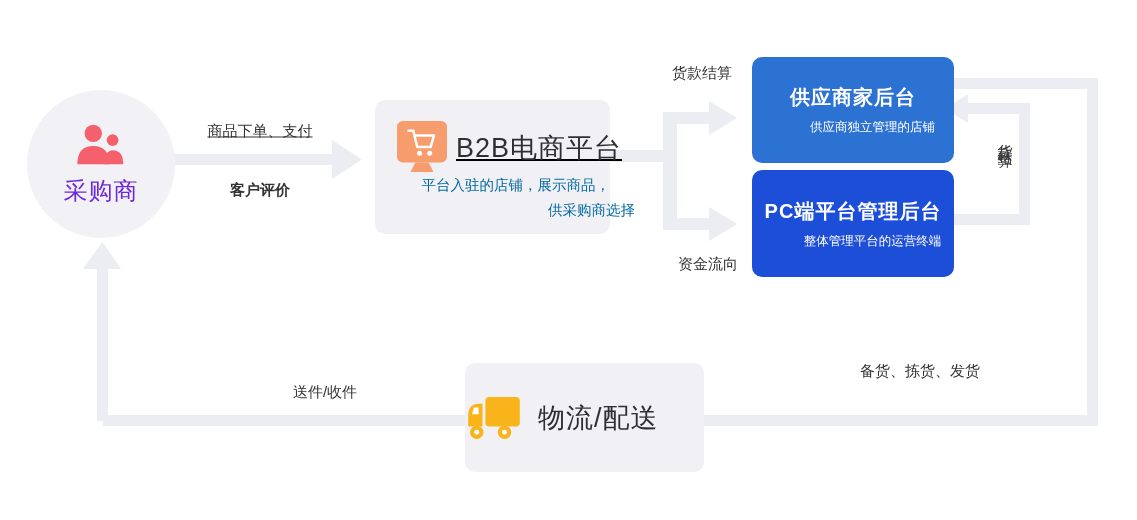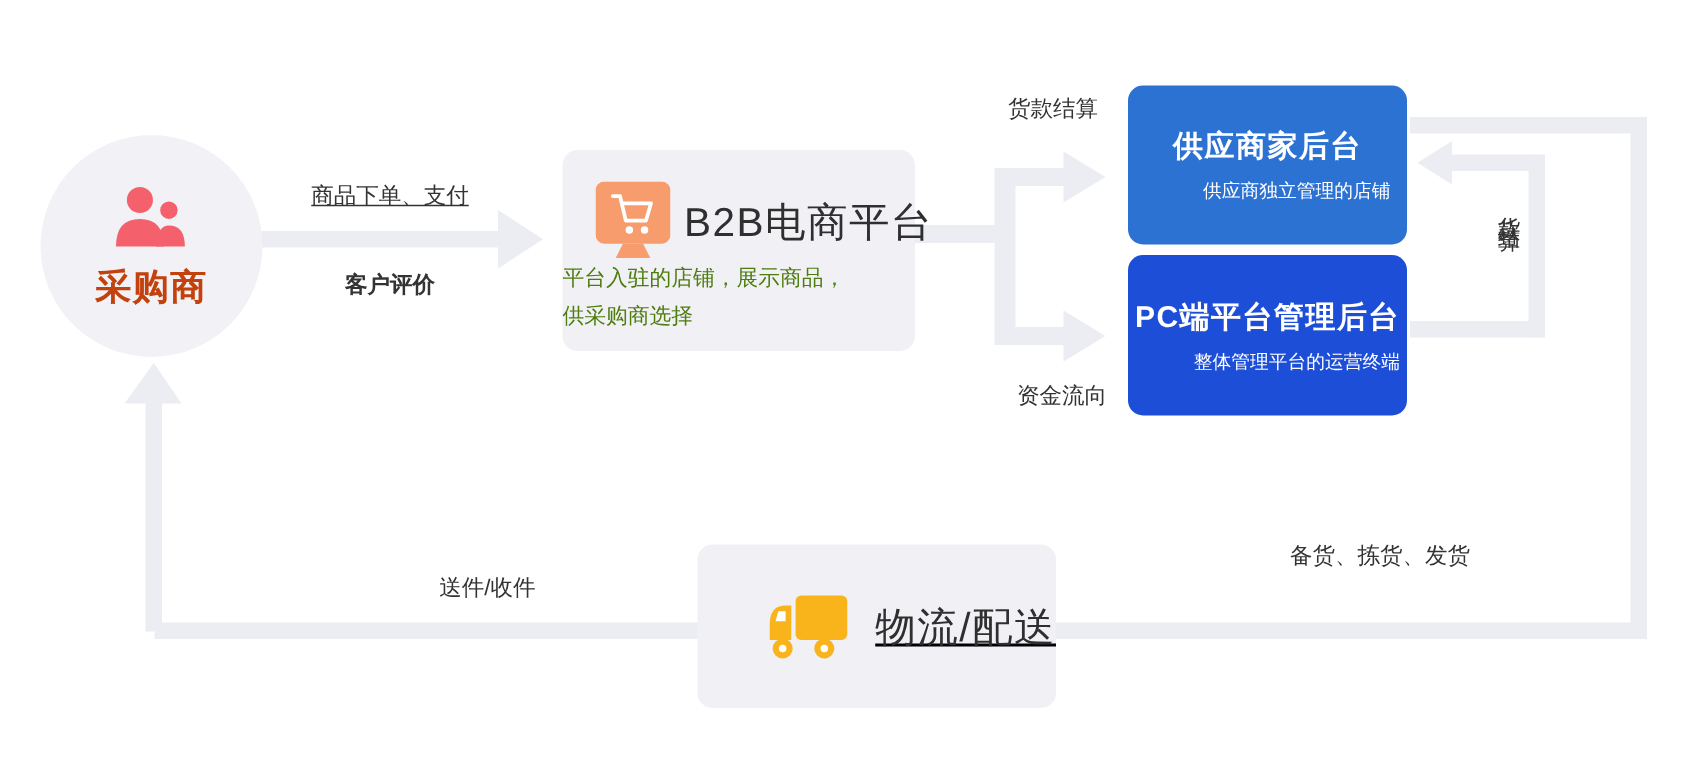--- a/index.html
+++ b/index.html
@@ -4,35 +4,35 @@
 <style>
   html,body{margin:0;padding:0;background:#ffffff;}
   body{font-family:"Liberation Sans","DejaVu Sans",sans-serif;}
   .stage{position:relative;width:1137px;height:520px;background:#ffffff;overflow:hidden;}
   .layer{position:absolute;left:0;top:0;}
   .node{position:absolute;box-sizing:border-box;}
   .gray-node{background:#f1f1f5;border-radius:10px;}
   .circle-node{left:27px;top:90px;width:148px;height:148px;border-radius:50%;background:#f2f2f6;
     display:flex;flex-direction:column;align-items:center;justify-content:center;}
   .circle-node .icon{margin-top:2px;}
-  .circle-label{font-size:24px;color:#c2410c;margin-top:10px;letter-spacing:1px;font-weight:bold;}
+  .circle-label{font-size:24px;color:#6d28d9;margin-top:10px;letter-spacing:1px;}
   .platform-node{left:375px;top:100px;width:235px;height:134px;}
-  .platform-head{position:absolute;left:22px;top:21px;display:flex;align-items:center;}
+  .platform-head{position:absolute;left:22px;top:21px;display:flex;align-items:center;text-decoration:underline;}
   .platform-title{font-size:27px;color:#2f2f30;margin-left:9px;letter-spacing:1px;white-space:nowrap;}
-  .platform-desc{position:absolute;left:0;width:100%;text-align:left;font-size:14.5px;color:#4d7c0f;}
+  .platform-desc{position:absolute;left:0;width:100%;text-align:right;font-size:14.5px;color:#0369a1;}
   .desc1{top:76px;}
-  .desc2{top:101px;}
-  .backend-node{left:752px;width:186px;border-radius:10px;color:#ffffff;
+  .desc2{top:101px;margin-left:25px;}
+  .backend-node{left:752px;width:202px;border-radius:10px;color:#ffffff;
     display:flex;flex-direction:column;align-items:center;justify-content:center;text-align:center;}
   .supplier-node{top:57px;height:106px;background:#2c72d3;}
   .pcadmin-node{top:170px;height:107px;background:#1d4ed8;}
   .backend-title{font-size:20px;font-weight:bold;letter-spacing:1px;white-space:nowrap;}
   .backend-sub{font-size:12.5px;margin-top:8px;white-space:nowrap;margin-left:39px;}
   .logistics-node{left:465px;top:363px;width:239px;height:109px;
-    display:flex;align-items:center;justify-content:flex-end;text-decoration:underline;}
+    display:flex;align-items:center;justify-content:flex-start;}
   .logistics-title{font-size:27px;color:#2f2f30;margin-left:15px;letter-spacing:1px;}
   .edge-label{position:absolute;font-size:15px;color:#333333;white-space:nowrap;transform:translate(-50%,-50%);}
   .edge-label.vertical{writing-mode:vertical-rl;letter-spacing:3px;font-size:15px;transform:none;}
   .icon{display:block;}
 </style>
 </head>
 <body>
 
 <div class="stage">
 

